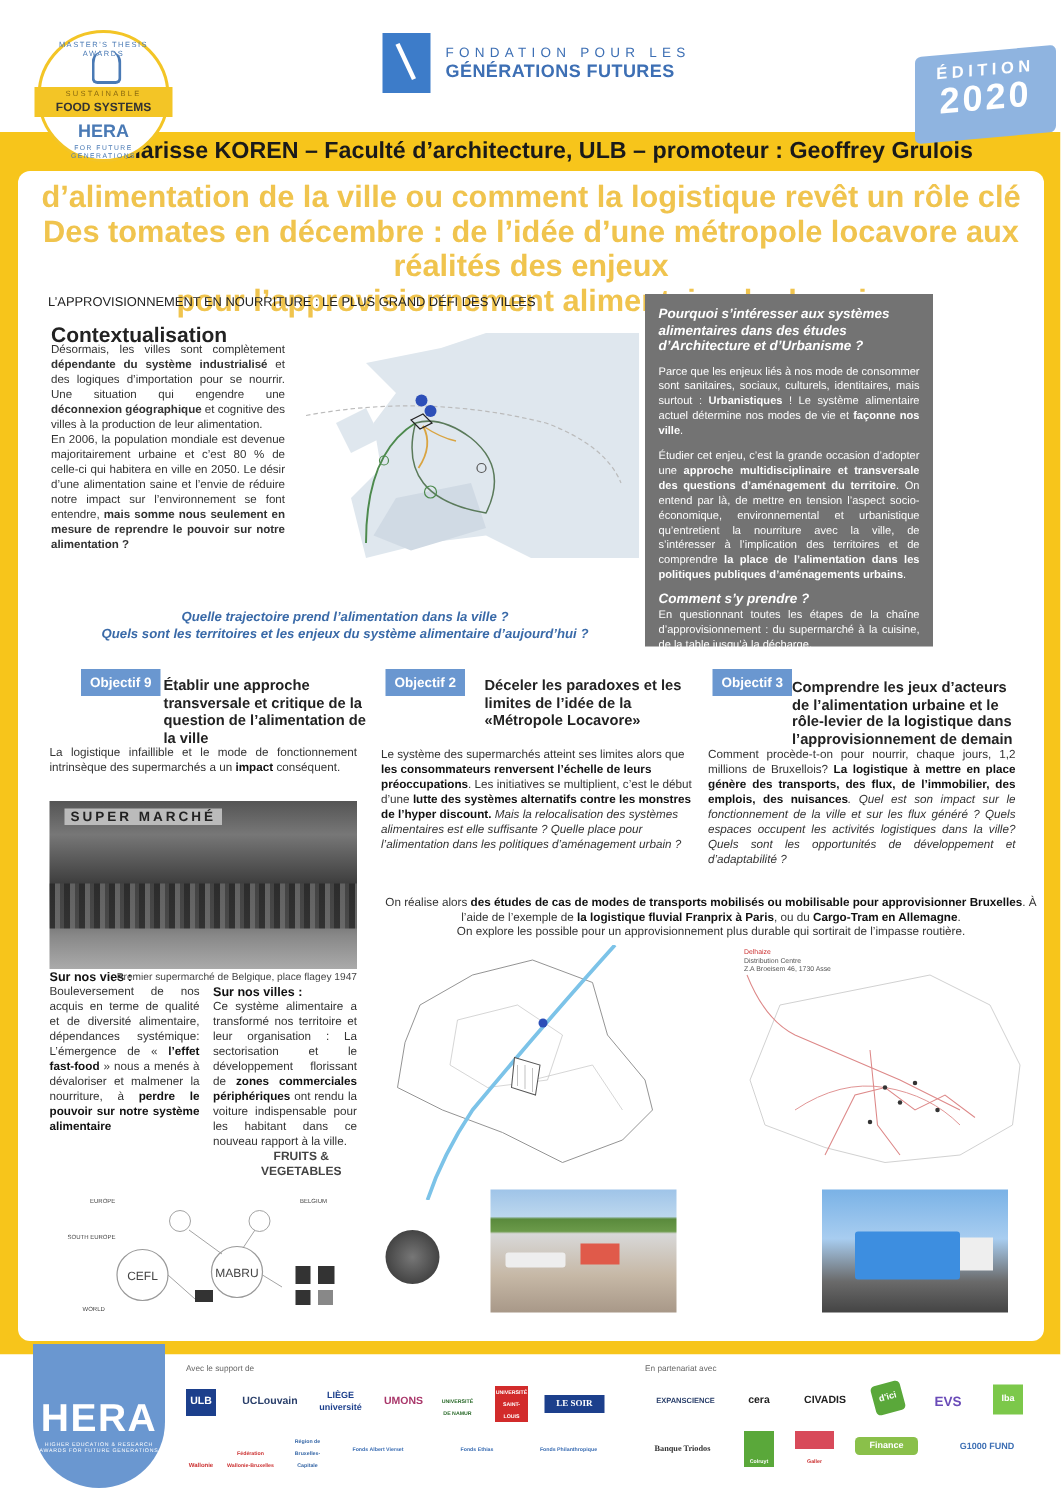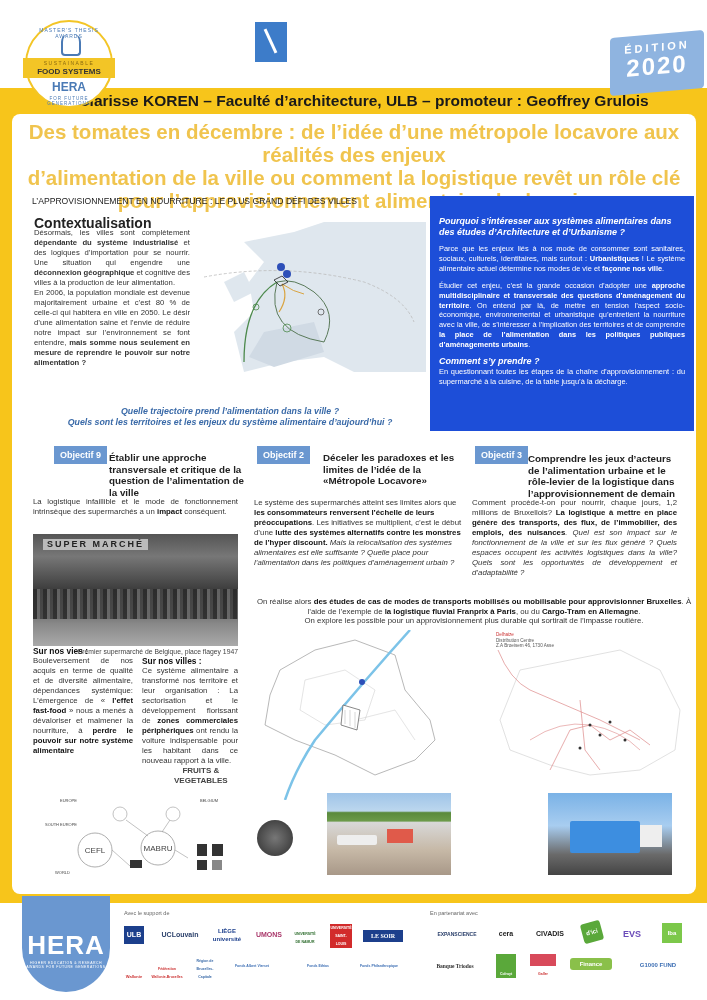--- a/index.html
+++ b/index.html
@@ -33,21 +33,21 @@
 
   .title { position: absolute; left: 12px; top: 120px; width: 684px; text-align: center; font-size: 20.5px; font-weight: bold; color: #f0c44e; line-height: 23px; }
 
   .sec-head { position: absolute; left: 32px; top: 196px; font-size: 8.6px; font-weight: normal; color: #222; }
 
   .ctx { position: absolute; left: 34px; top: 218px; width: 156px; font-size: 7.7px; line-height: 10px; text-align: justify; color: #333; }
   .ctx h3 { font-size: 14px; font-weight: bold; color: #222; margin-bottom: 0; }
 
   .map { position: absolute; left: 204px; top: 222px; width: 222px; height: 150px; }
 
-  .bluebox { position: absolute; left: 430px; top: 196px; width: 264px; height: 235px; background: #1d4ed8; color: #fff; padding: 20px 9px; font-size: 7.4px; line-height: 9.9px; }
+  .bluebox { position: absolute; left: 430px; top: 196px; width: 192px; height: 235px; background: #737373; color: #fff; padding: 8px 9px; font-size: 7.4px; line-height: 9.9px; }
   .bluebox h4 { font-size: 9px; font-style: italic; font-weight: bold; line-height: 10.5px; margin-bottom: 7px; }
   .bluebox p { text-align: justify; margin-bottom: 7px; }
   .bluebox h5 { font-size: 9px; font-style: italic; font-weight: bold; margin-top: 3px; }
 
   .question { position: absolute; left: 30px; top: 406px; width: 400px; text-align: center; font-size: 8.8px; font-style: italic; font-weight: bold; color: #3a6aa8; line-height: 11px; }
 
   .obj-tag { position: absolute; background: #6a97d0; color: #fff; font-size: 9px; font-weight: bold; padding: 4px 6px; }
   .obj-title { position: absolute; font-size: 9.8px; font-weight: bold; color: #222; line-height: 11.5px; }
 
   .txt { position: absolute; font-size: 7.8px; line-height: 10px; color: #333; text-align: justify; }
@@ -94,36 +94,40 @@
   <div class="badge-band">
     <span class="l1">SUSTAINABLE</span>
     <span class="l2">FOOD SYSTEMS</span>
   </div>
   <div class="badge-hera">HERA</div>
   <div class="badge-bottom">FOR FUTURE GENERATIONS</div>
 </div>
 
 <div class="fgf">
   <div class="fgf-logo"></div>
+  <div class="fgf-text">
+    <span class="fgf-l1">FONDATION POUR LES</span>
+    <span class="fgf-l2">GÉNÉRATIONS FUTURES</span>
+  </div>
 </div>
 
 <div class="yellow"></div>
 
 <div class="edition">
   <span class="e1">ÉDITION</span>
   <span class="e2">2020</span>
 </div>
 
 <div class="author">Clarisse KOREN – Faculté d’architecture, ULB – promoteur : Geoffrey Grulois</div>
 
 <div class="panel"></div>
 
 <div class="title">
+  <div>d’alimentation de la ville ou comment la logistique revêt un rôle clé</div>
   <div>Des tomates en décembre : de l’idée d’une métropole locavore aux réalités des enjeux</div>
-  <div>d’alimentation de la ville ou comment la logistique revêt un rôle clé</div>
   <div>pour l’approvisionnement alimentaire de demain</div>
 </div>
 
 <div class="sec-head">L’APPROVISIONNEMENT EN NOURRITURE : LE PLUS GRAND DÉFI DES VILLES</div>
 
 <div class="ctx">
   <h3>Contextualisation</h3>
   <p><span>Désormais, les villes sont complètement </span><b>dépendante du système industrialisé</b><span> et des logiques d’importation pour se nourrir. Une situation qui engendre une </span><b>déconnexion géographique</b><span> et cognitive des villes à la production de leur alimentation.</span></p>
   <p><span>En 2006, la population mondiale est devenue majoritairement urbaine et c’est 80 % de celle-ci qui habitera en ville en 2050. Le désir d’une alimentation saine et l’envie de réduire notre impact sur l’environnement se font entendre, </span><b>mais somme nous seulement en mesure de reprendre le pouvoir sur notre alimentation ?</b></p>
 </div>

